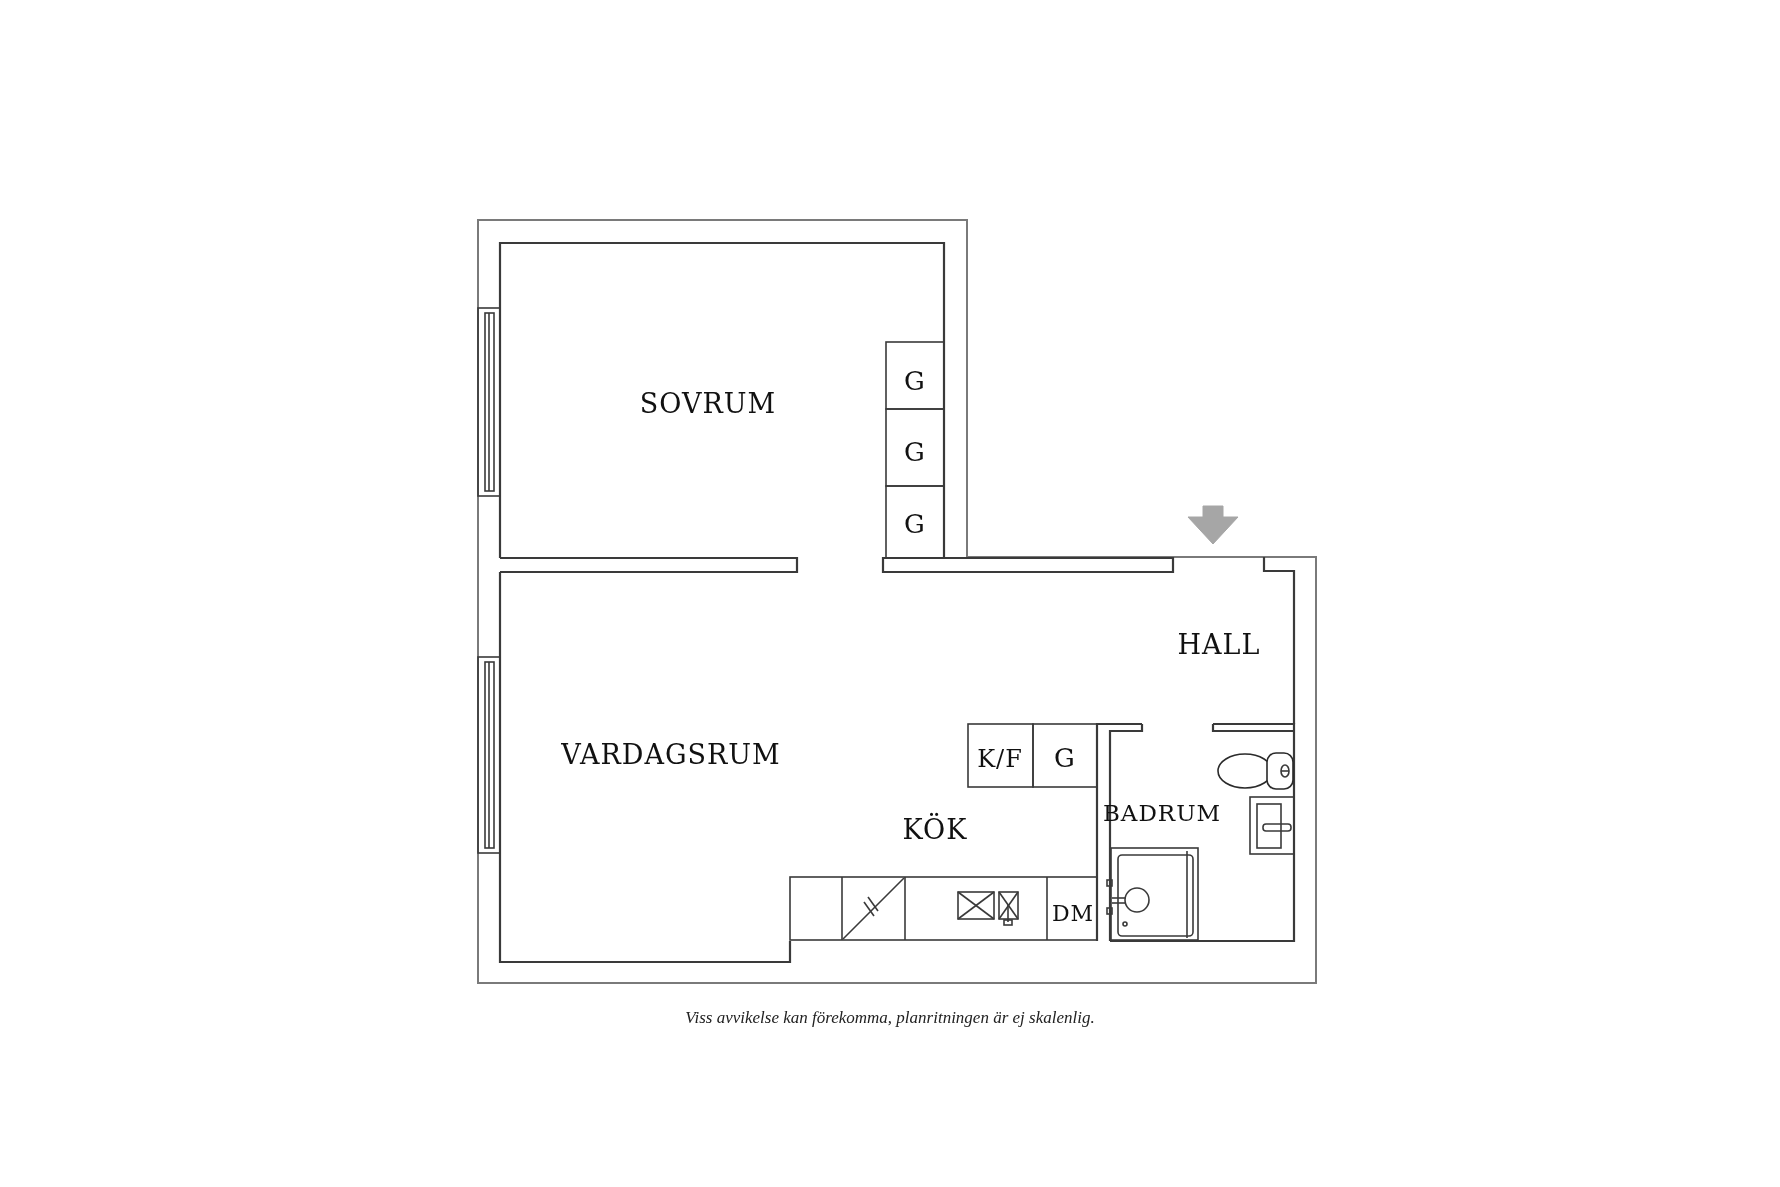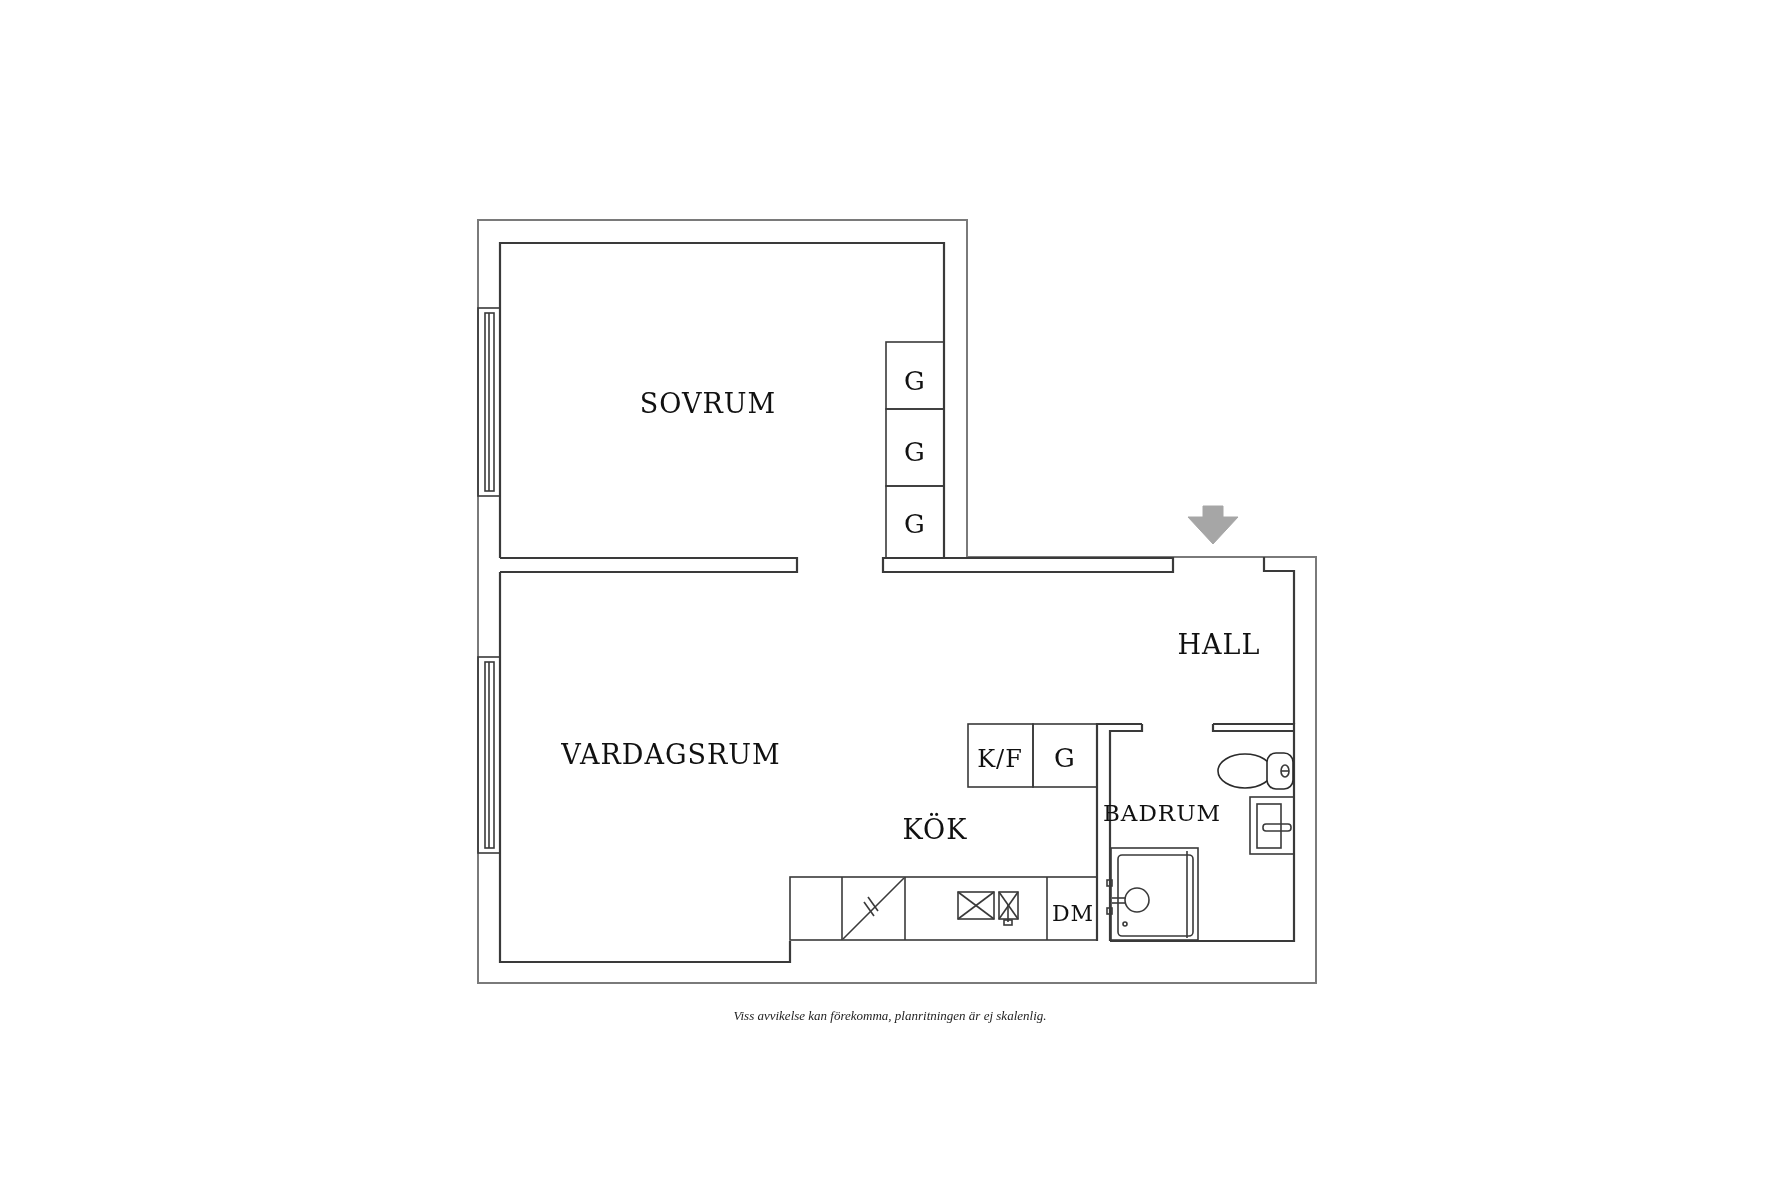--- a/index.html
+++ b/index.html
@@ -6,21 +6,21 @@
     body { width: 1780px; height: 1187px; position: relative; overflow: hidden; }
     #plan { position: absolute; left: 0; top: 0; width: 1780px; height: 1187px; }
     .wall { fill: none; stroke: #3a3a3a; stroke-width: 2.2; }
     .outer { fill: none; stroke: #7a7a7a; stroke-width: 2; }
     .thin { fill: none; stroke: #3a3a3a; stroke-width: 1.6; }
     .fix { fill: #ffffff; stroke: #2a2a2a; stroke-width: 1.6; }
     .room-label { font-family: "DejaVu Serif", "Liberation Serif", serif; fill: #111111; letter-spacing: 1px; }
     .disclaimer {
       position: absolute; left: 0; width: 1780px; top: 1008px; text-align: center;
       font-family: "Liberation Serif", "DejaVu Serif", serif; font-style: italic;
-      font-size: 13px; color: #222222;
+      font-size: 17px; color: #222222;
     }
   </style>
 </head>
 <body>
 
 <svg id="plan" viewBox="0 0 1780 1187" xmlns="http://www.w3.org/2000/svg">
 
   <path class="outer" d="M478 220 L967 220 L967 557 L1316 557 L1316 983 L478 983 Z"></path>
 
   <path class="wall" d="M500 558 L500 243 L944 243 L944 557"></path>

